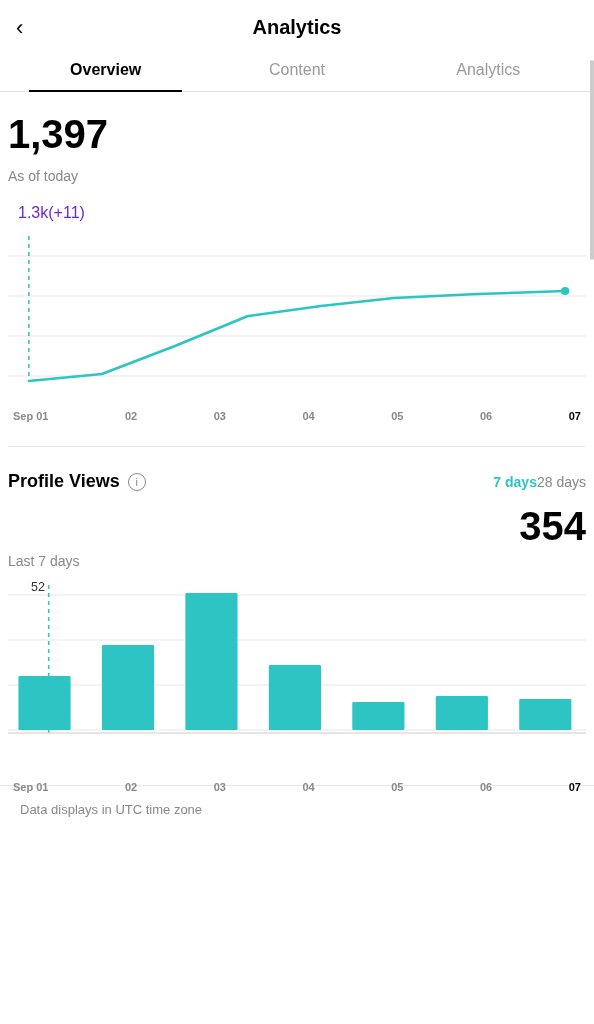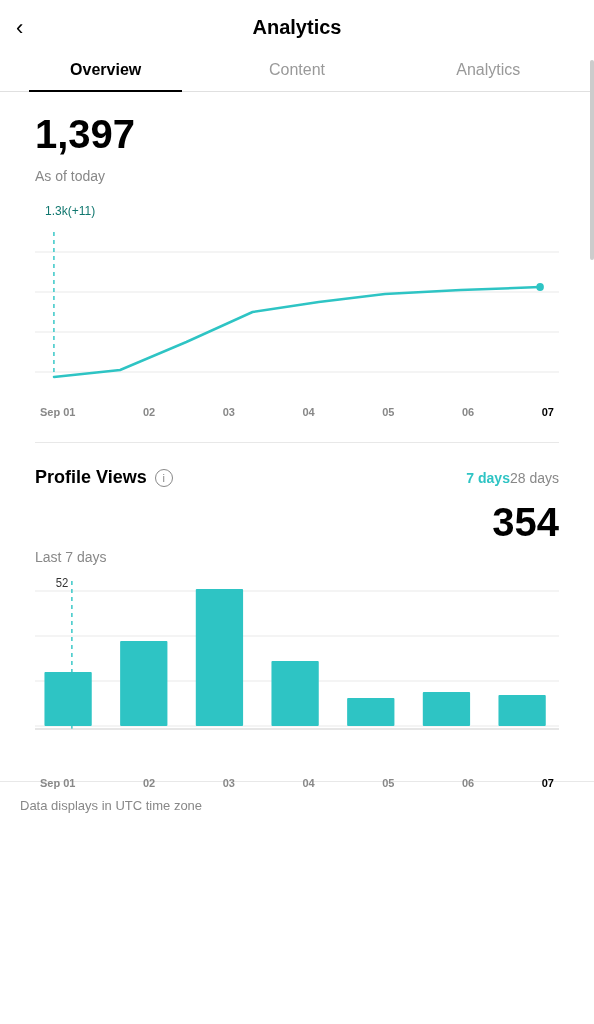--- a/index.html
+++ b/index.html
@@ -58,21 +58,21 @@
       position: absolute;
       bottom: -1px;
       left: 10%;
       width: 80%;
       height: 2px;
       background: #000;
     }
 
     
     .content {
-      padding: 20px 35px 0;
+      padding: 20px 8px 0;
     }
 
     
     .followers-count {
       font-size: 40px;
       font-weight: 700;
       color: #000;
       line-height: 1.1;
     }
     .followers-label {
@@ -80,22 +80,22 @@
       color: #888;
       margin-top: 12px;
     }
 
     
     .chart-container {
       margin-top: 20px;
       position: relative;
     }
     .chart-annotation {
-      font-size: 12px;
-      color: #0f766e;
+      font-size: 16px;
+      color: #6d28d9;
       margin-bottom: 4px;
       margin-left: 10px;
     }
     .line-chart-wrap {
       position: relative;
       width: 100%;
       height: 180px;
     }
     .x-axis-labels {
       display: flex;

